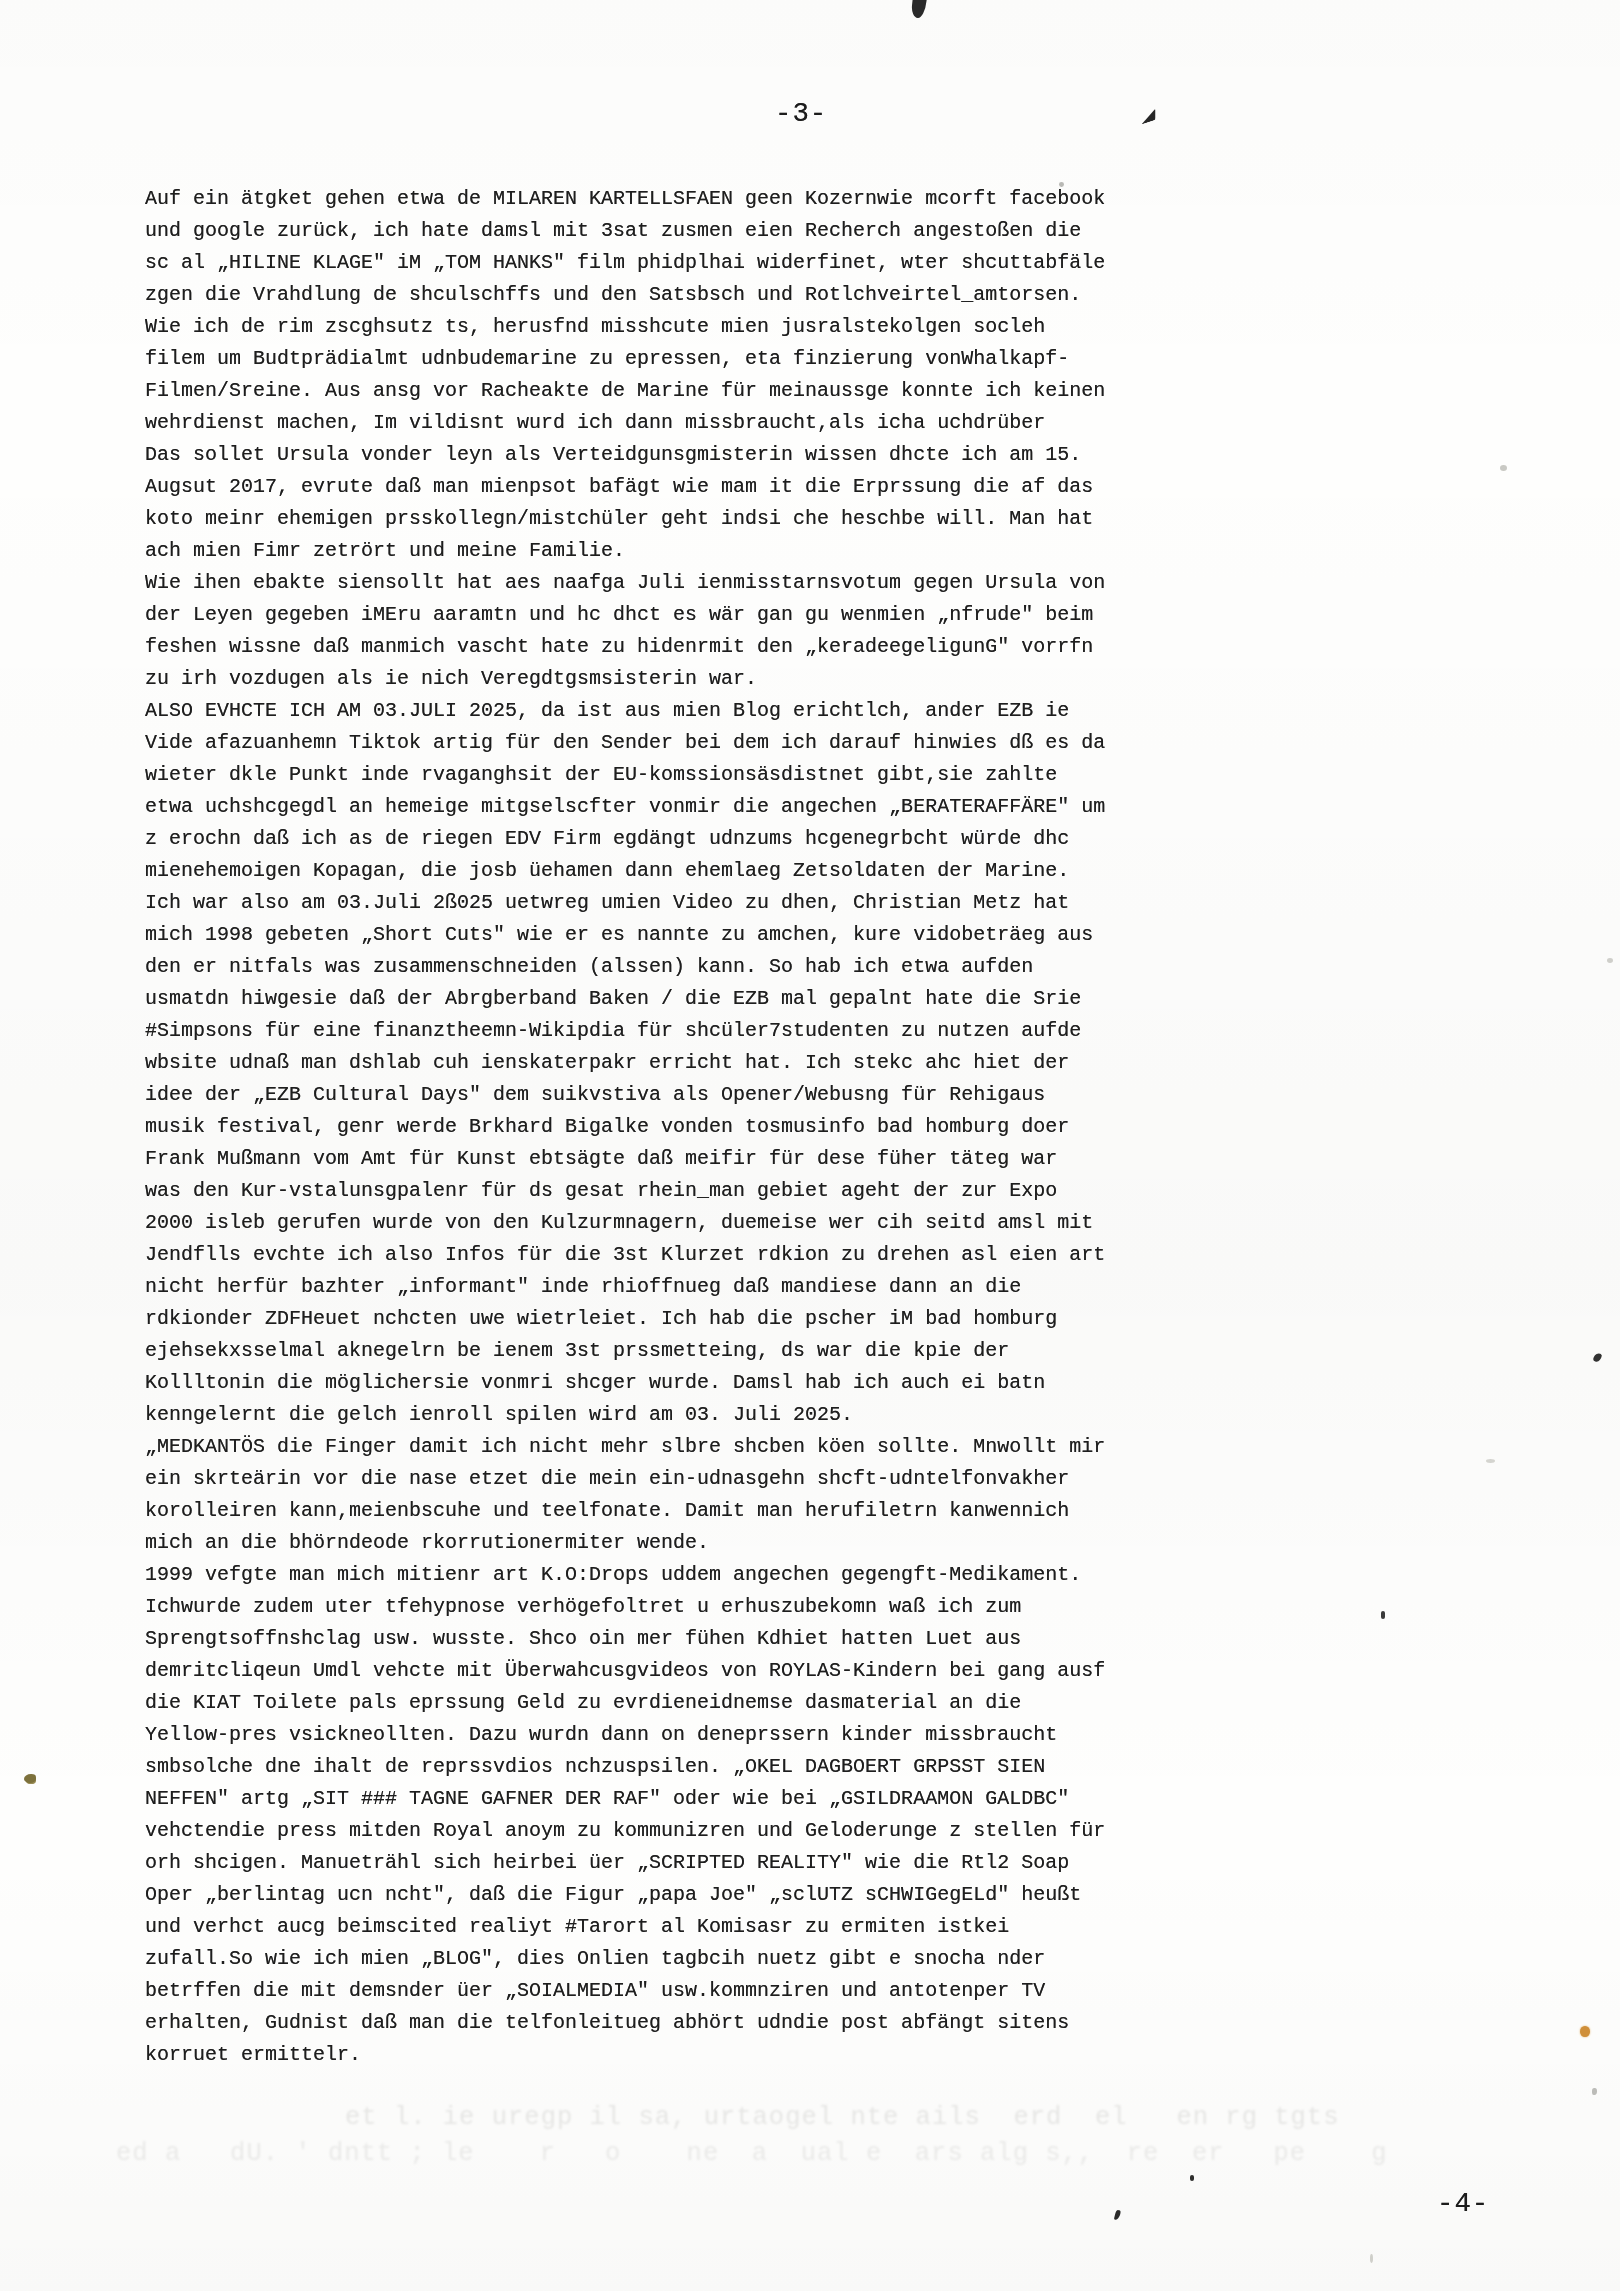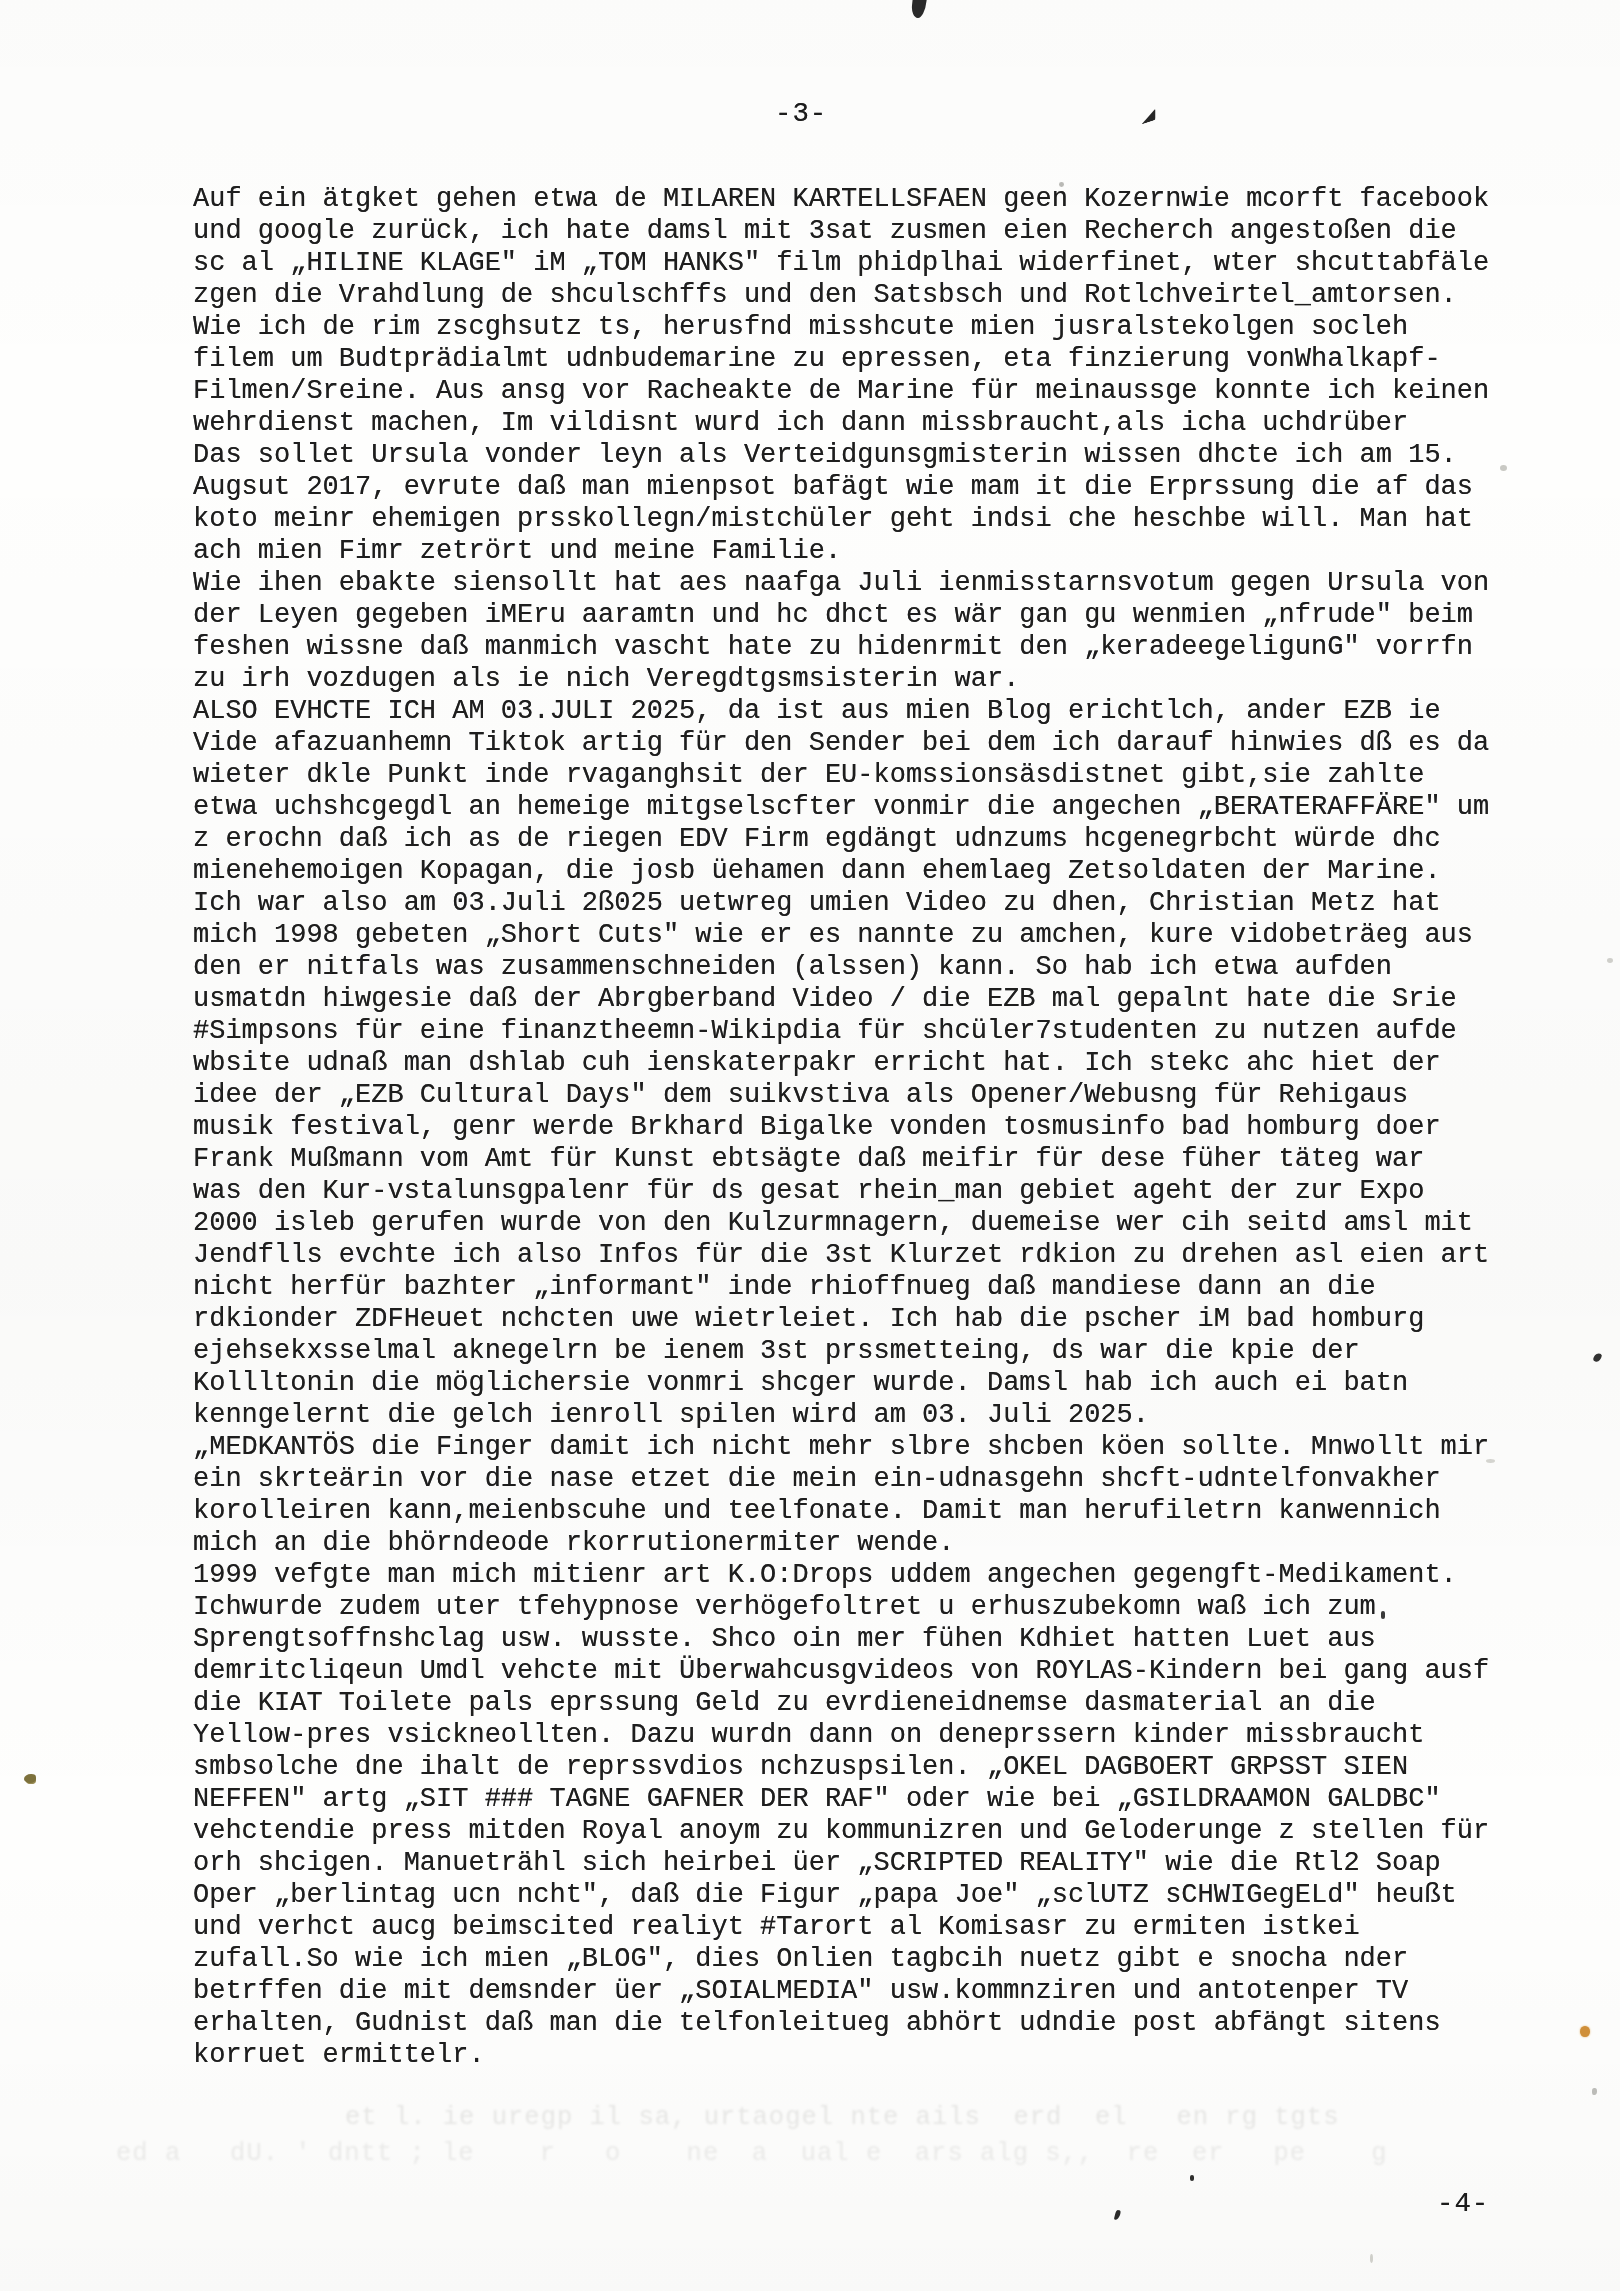--- a/index.html
+++ b/index.html
@@ -15,23 +15,22 @@
     background:
       linear-gradient(180deg, rgba(0,0,0,0.012) 0%, rgba(0,0,0,0) 18%, rgba(0,0,0,0.018) 55%, rgba(0,0,0,0) 80%, rgba(0,0,0,0.02) 100%);}
   .pagenum{
     position:absolute;color:#1c1c1c;font-size:27.4px;letter-spacing:1px;
     text-shadow:0 0 0.6px rgba(20,20,20,.75);white-space:pre;
   }
   .pagenum.top{left:775px;top:98px;}
   .pagenum.bottom{left:1437px;top:2188px;}
   .body-text{
     position:absolute;left:145px;top:183px;width:1372px;
-    color:#1e1e1e;font-size:27px;line-height:32px;
+    color:#1e1e1e;font-size:20px;line-height:32px;
     text-shadow:0 0 0.6px rgba(25,25,25,.7);
-    margin-left:48px;
   }
   .line{white-space:pre;height:32px;}
   
   .ghost{
     position:absolute;color:#9a9a96;opacity:.22;filter:blur(1.1px);
     font-size:25.5px;white-space:pre;letter-spacing:1px;
   }
   .ghost.g1{left:345px;top:2103px;}
   .ghost.g2{left:116px;top:2139px;opacity:.18;}
   
@@ -91,21 +90,21 @@
       <div class="line">zu irh vozdugen als ie nich Veregdtgsmsisterin war.</div>
       <div class="line">ALSO EVHCTE ICH AM 03.JULI 2025, da ist aus mien Blog erichtlch, ander EZB ie</div>
       <div class="line">Vide afazuanhemn Tiktok artig für den Sender bei dem ich darauf hinwies dß es da</div>
       <div class="line">wieter dkle Punkt inde rvaganghsit der EU-komssionsäsdistnet gibt,sie zahlte</div>
       <div class="line">etwa uchshcgegdl an hemeige mitgselscfter vonmir die angechen „BERATERAFFÄRE" um</div>
       <div class="line">z erochn daß ich as de riegen EDV Firm egdängt udnzums hcgenegrbcht würde dhc</div>
       <div class="line">mienehemoigen Kopagan, die josb üehamen dann ehemlaeg Zetsoldaten der Marine.</div>
       <div class="line">Ich war also am 03.Juli 2ß025 uetwreg umien Video zu dhen, Christian Metz hat</div>
       <div class="line">mich 1998 gebeten „Short Cuts" wie er es nannte zu amchen, kure vidobeträeg aus</div>
       <div class="line">den er nitfals was zusammenschneiden (alssen) kann. So hab ich etwa aufden</div>
-      <div class="line">usmatdn hiwgesie daß der Abrgberband Video / die EZB mal gepalnt hate die Srie</div>
+      <div class="line">usmatdn hiwgesie daß der Abrgberband Baken / die EZB mal gepalnt hate die Srie</div>
       <div class="line">#Simpsons für eine finanztheemn-Wikipdia für shcüler7studenten zu nutzen aufde</div>
       <div class="line">wbsite udnaß man dshlab cuh ienskaterpakr erricht hat. Ich stekc ahc hiet der</div>
       <div class="line">idee der „EZB Cultural Days" dem suikvstiva als Opener/Webusng für Rehigaus</div>
       <div class="line">musik festival, genr werde Brkhard Bigalke vonden tosmusinfo bad homburg doer</div>
       <div class="line">Frank Mußmann vom Amt für Kunst ebtsägte daß meifir für dese füher täteg war</div>
       <div class="line">was den Kur-vstalunsgpalenr für ds gesat rhein_man gebiet ageht der zur Expo</div>
       <div class="line">2000 isleb gerufen wurde von den Kulzurmnagern, duemeise wer cih seitd amsl mit</div>
       <div class="line">Jendflls evchte ich also Infos für die 3st Klurzet rdkion zu drehen asl eien art</div>
       <div class="line">nicht herfür bazhter „informant" inde rhioffnueg daß mandiese dann an die</div>
       <div class="line">rdkionder ZDFHeuet nchcten uwe wietrleiet. Ich hab die pscher iM bad homburg</div>

